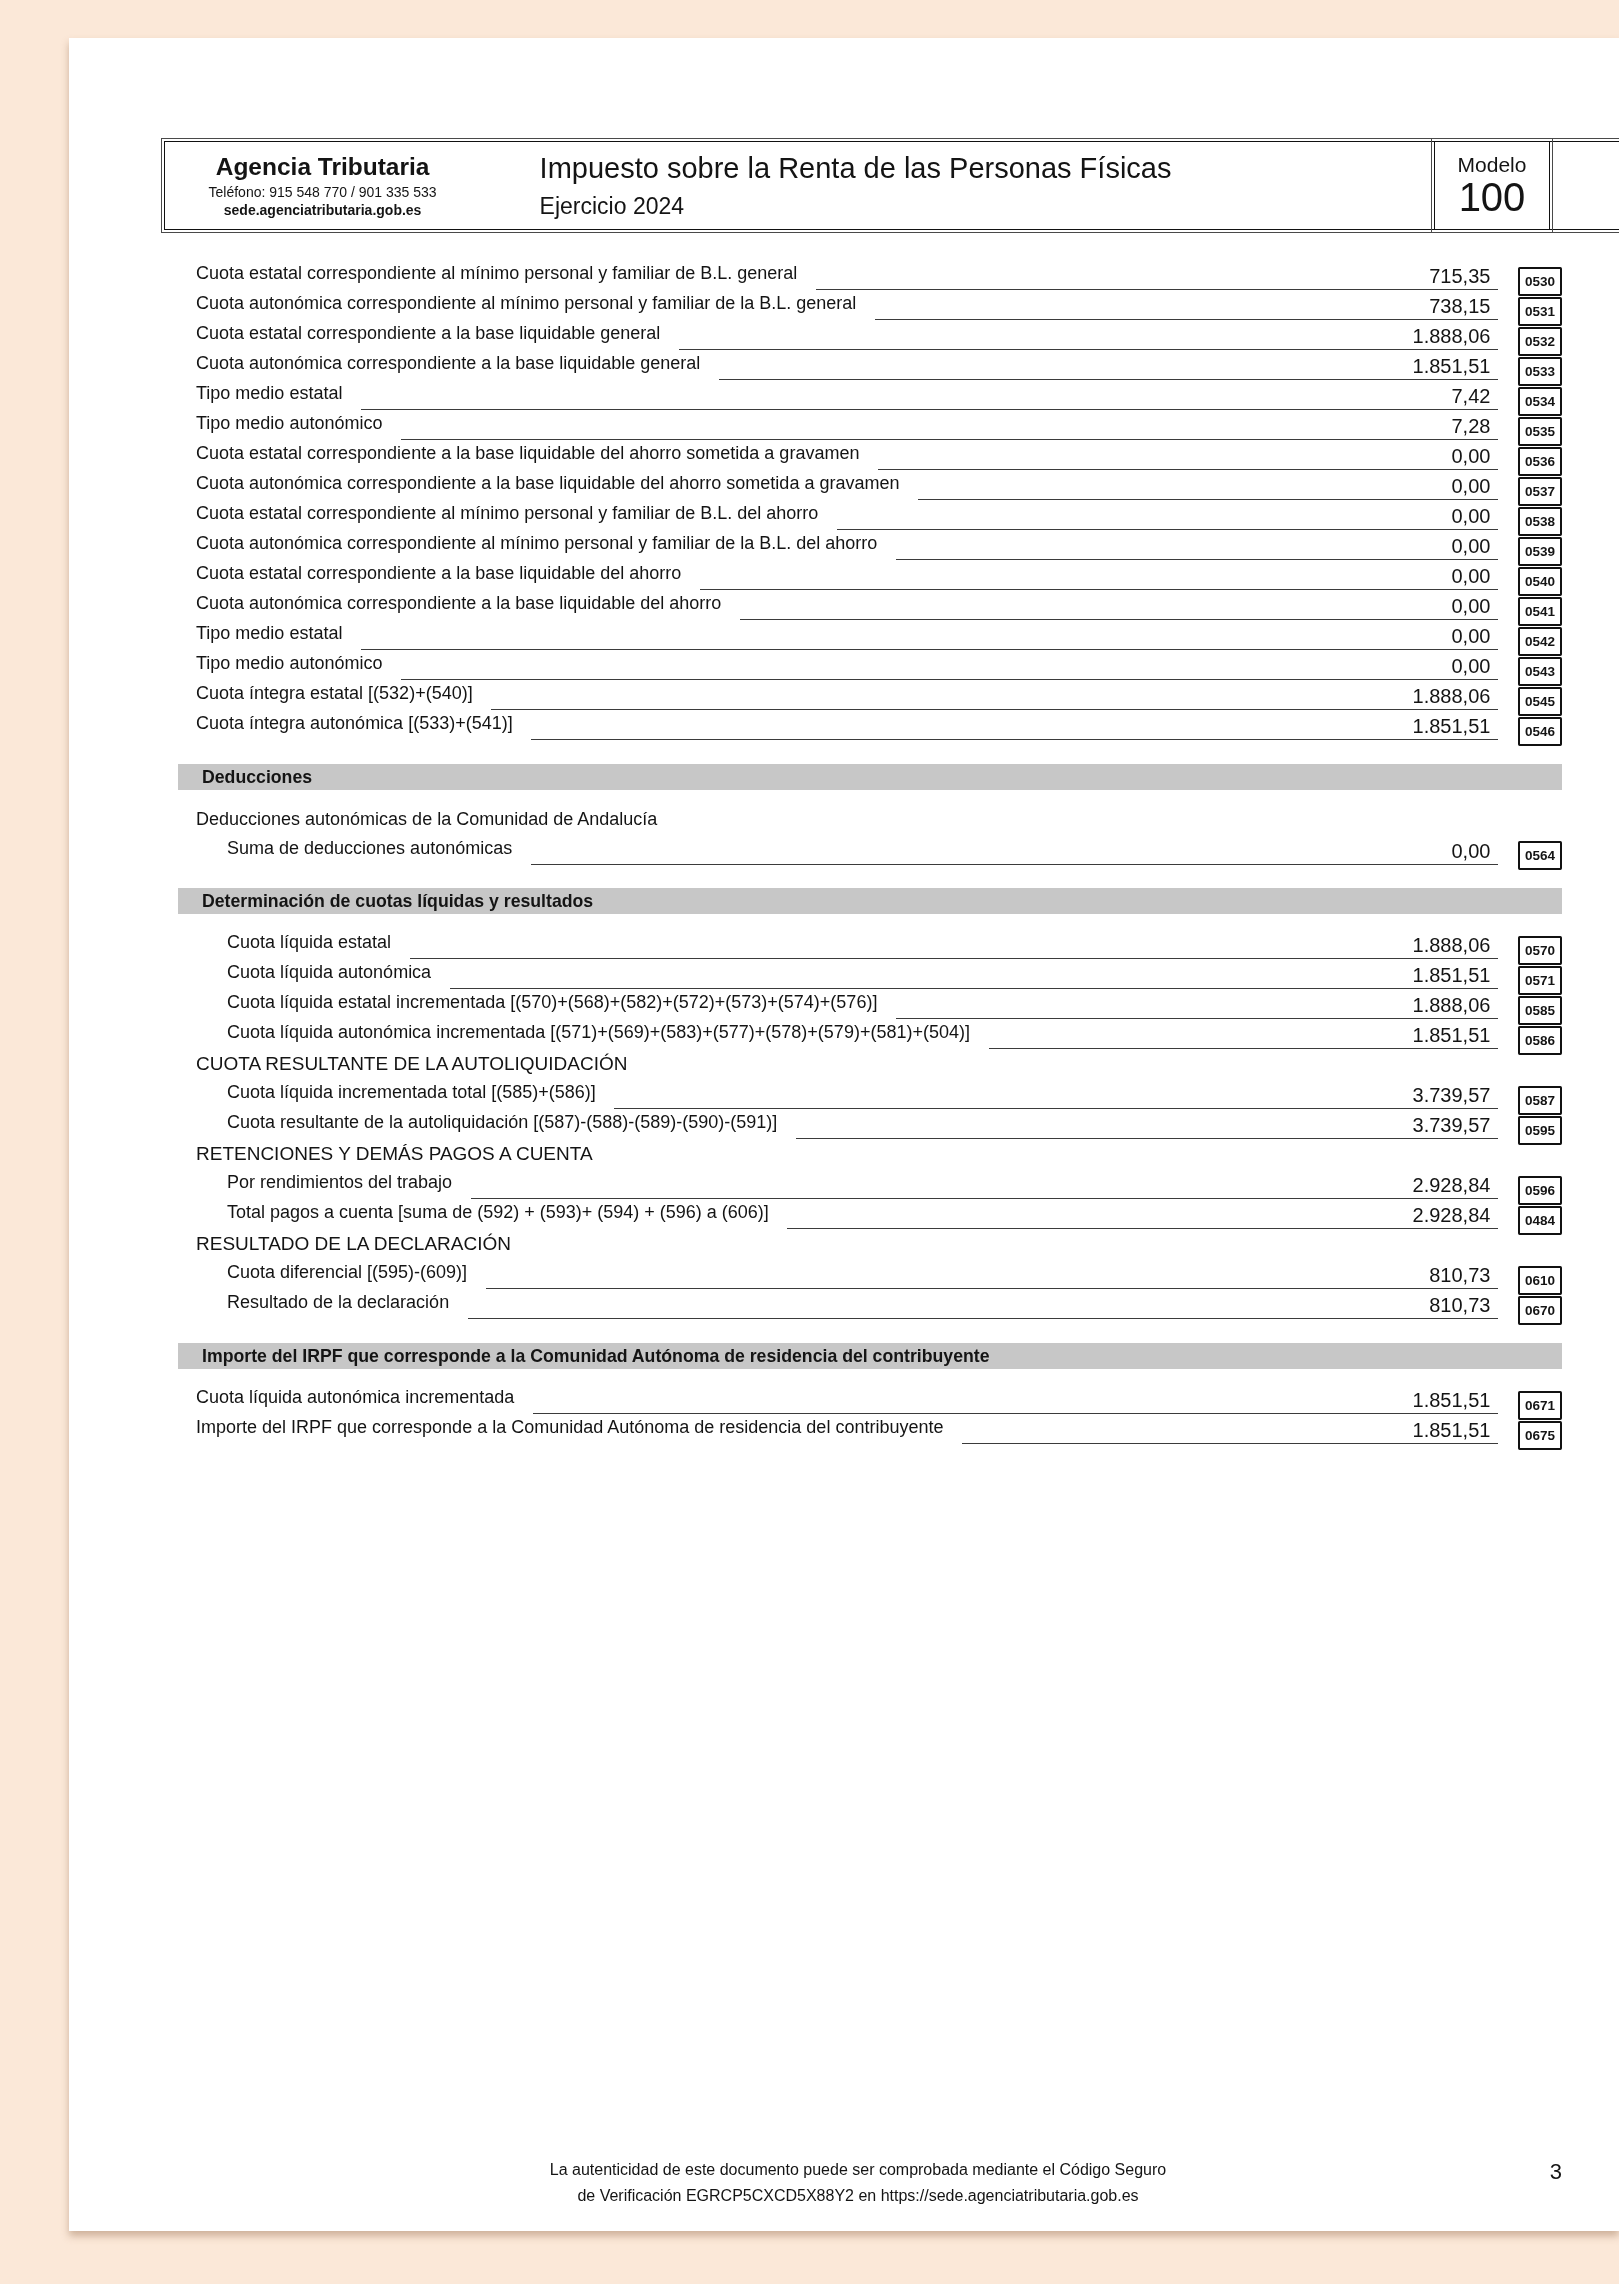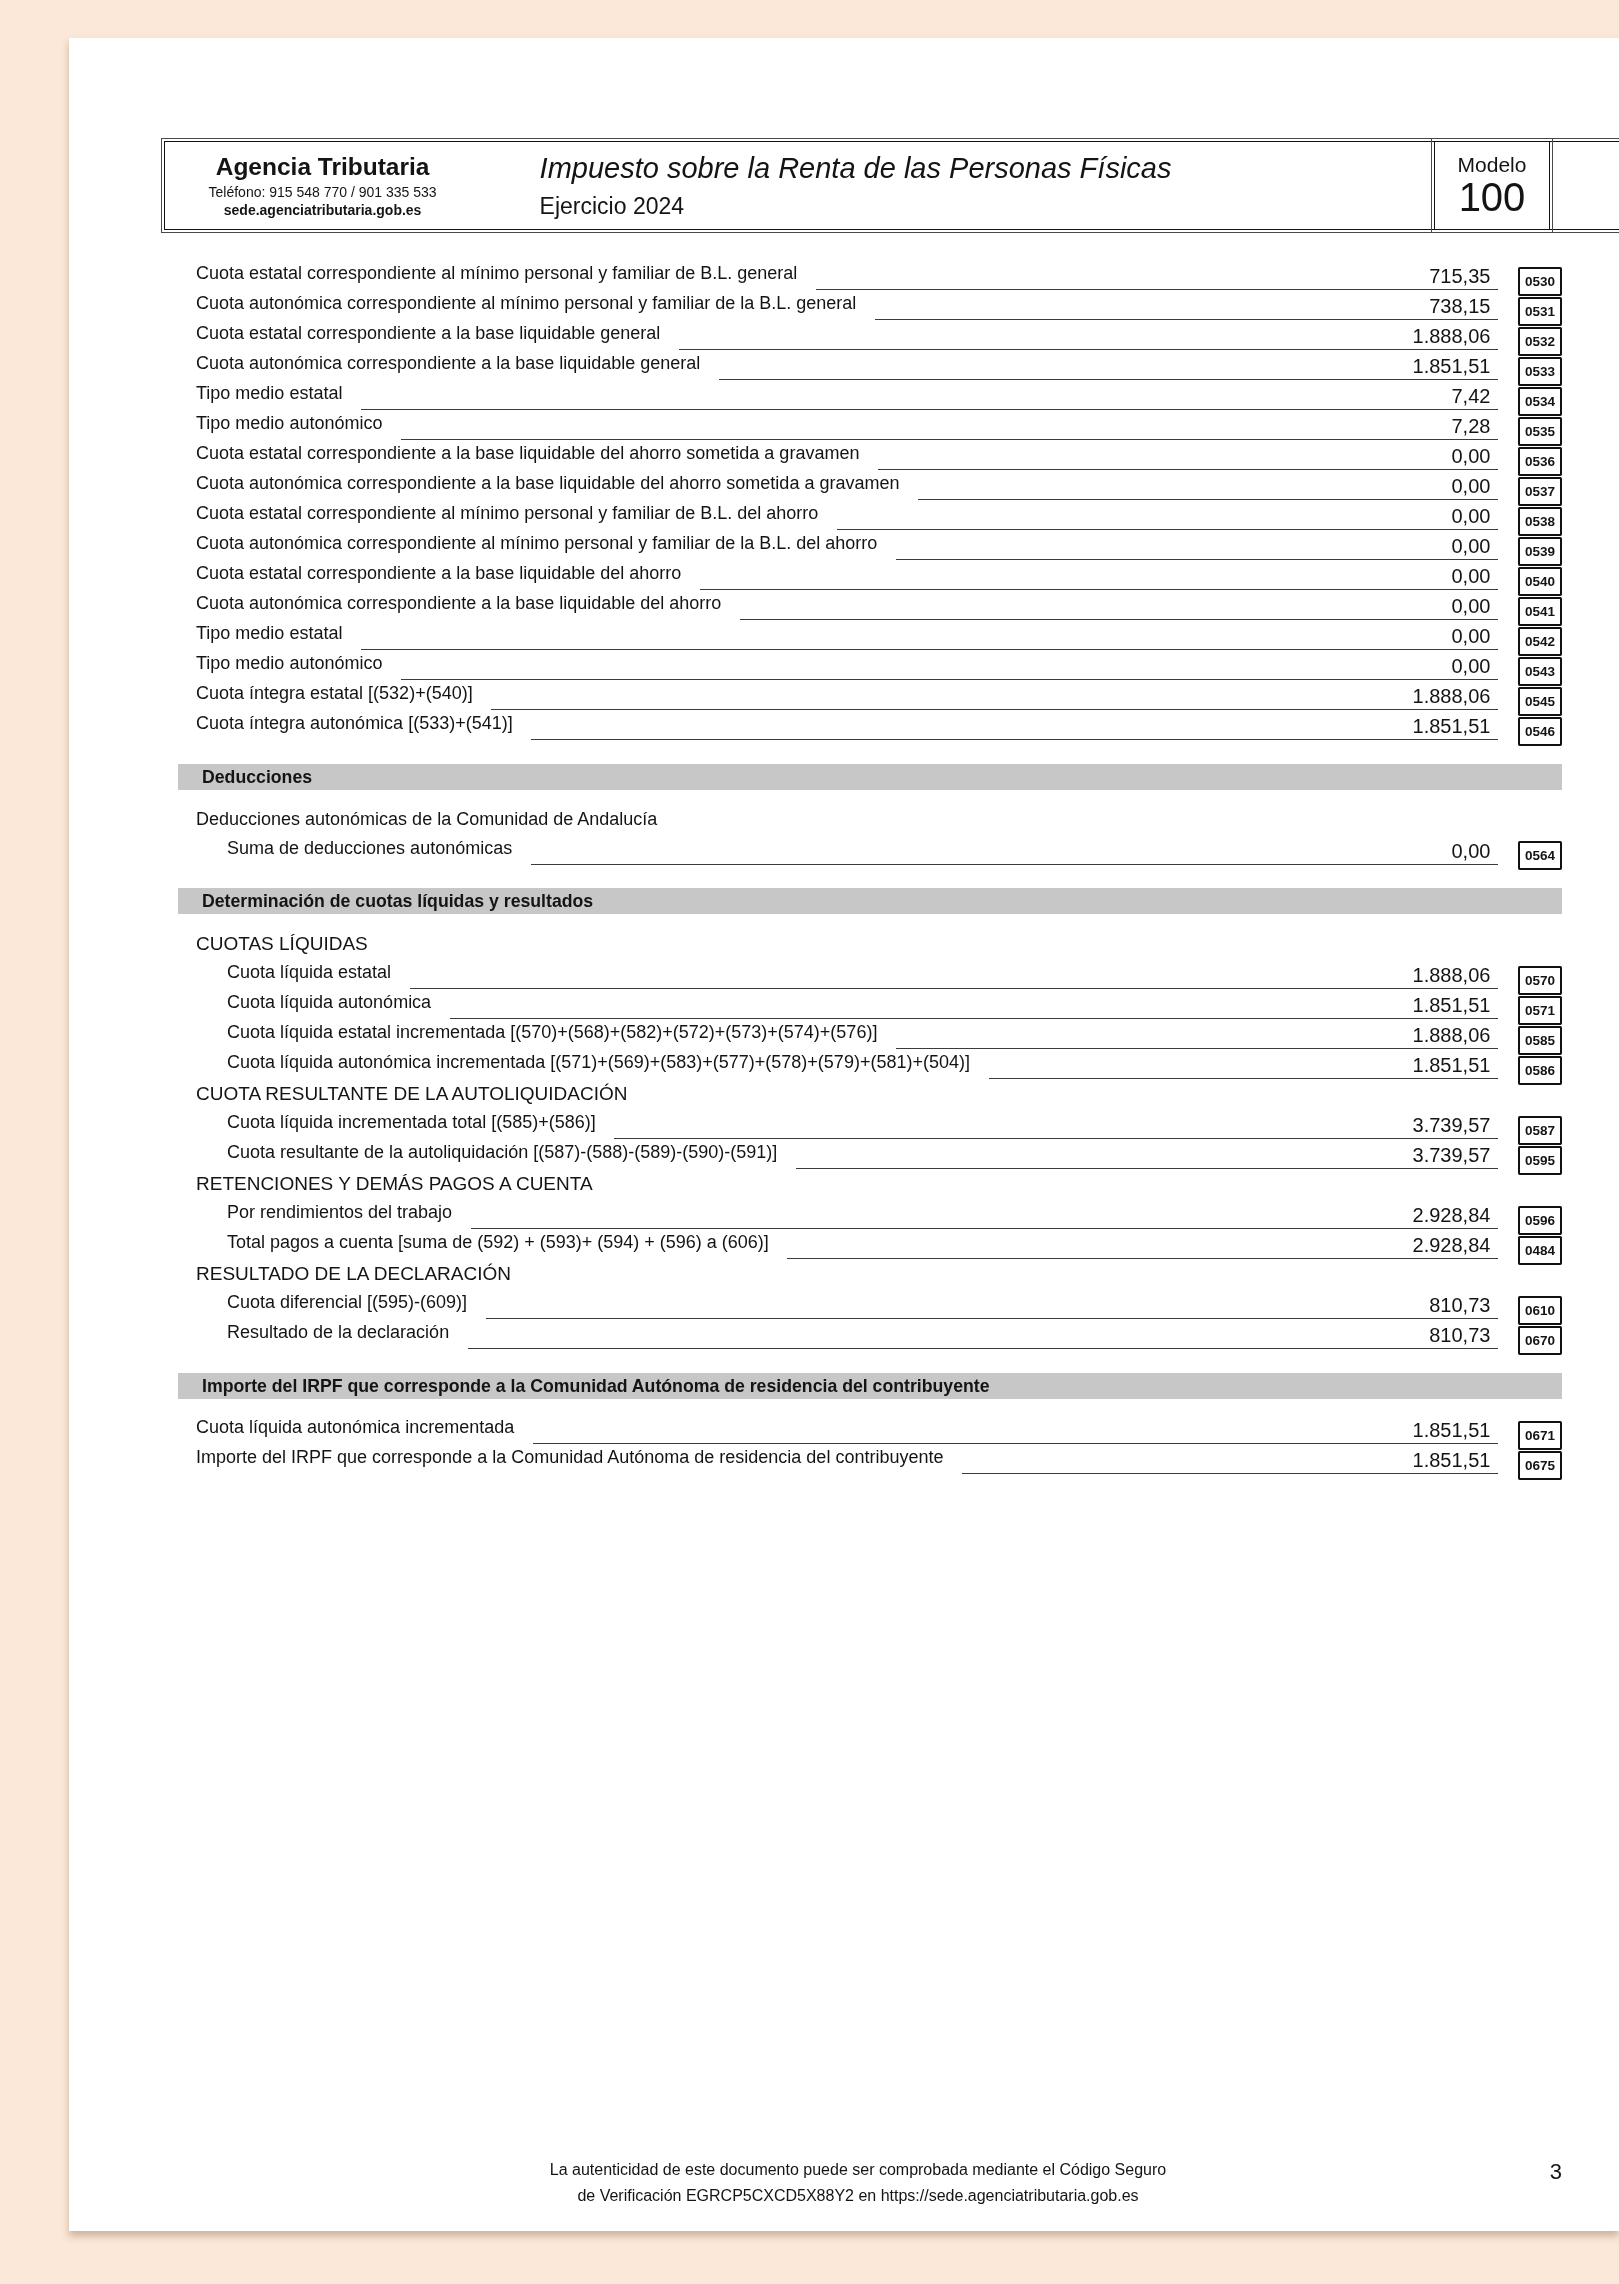--- a/index.html
+++ b/index.html
@@ -36,21 +36,21 @@
     border:1.7px solid var(--border_color);
     outline:0.8px solid #4a4a4a; outline-offset:2.5px;
     display:flex; align-items:center;
     background:#fff;
   }
   .agency{ width:278px; margin-left:18.6px; text-align:center; line-height:1.15; }
   .agency-name{ font-size:24.5px; font-weight:bold; }
   .agency-phone{ font-size:14px; margin-top:3.4px; }
   .agency-web{ font-size:14px; font-weight:bold; margin-top:1.7px; }
   .title-block{ margin-left:78px; }
-  .form-title{ font-size:29px; line-height:34px;font-style:italic; }
+  .form-title{ font-size:29px; line-height:34px; }
   .form-exercise{ font-size:23px; margin-top:8.4px; }
   .model-box{
     position:absolute; right:12px; top:0;
     width:116px; height:89px;
     border:1.7px solid var(--border_color);
     outline:0.8px solid #4a4a4a; outline-offset:2.5px;
     display:flex; flex-direction:column; align-items:center; justify-content:center;
     background:#fff;
   }
   .model-label{ font-size:21px; line-height:23px; }
@@ -231,21 +231,20 @@
         </div>
         <div class="section-bar">Deducciones</div>
         <div class="text-row indent1">Deducciones autonómicas de la Comunidad de Andalucía</div>
         <div class="row indent2">
           <span class="label">Suma de deducciones autonómicas</span>
           <span class="fill"></span>
           <span class="value">0,00</span>
           <span class="code">0564</span>
         </div>
         <div class="section-bar">Determinación de cuotas líquidas y resultados</div>
-        <div class="subheader indent1">CUOTAS LÍQUIDAS</div>
         <div class="row indent2">
           <span class="label">Cuota líquida estatal</span>
           <span class="fill"></span>
           <span class="value">1.888,06</span>
           <span class="code">0570</span>
         </div>
         <div class="row indent2">
           <span class="label">Cuota líquida autonómica</span>
           <span class="fill"></span>
           <span class="value">1.851,51</span>

